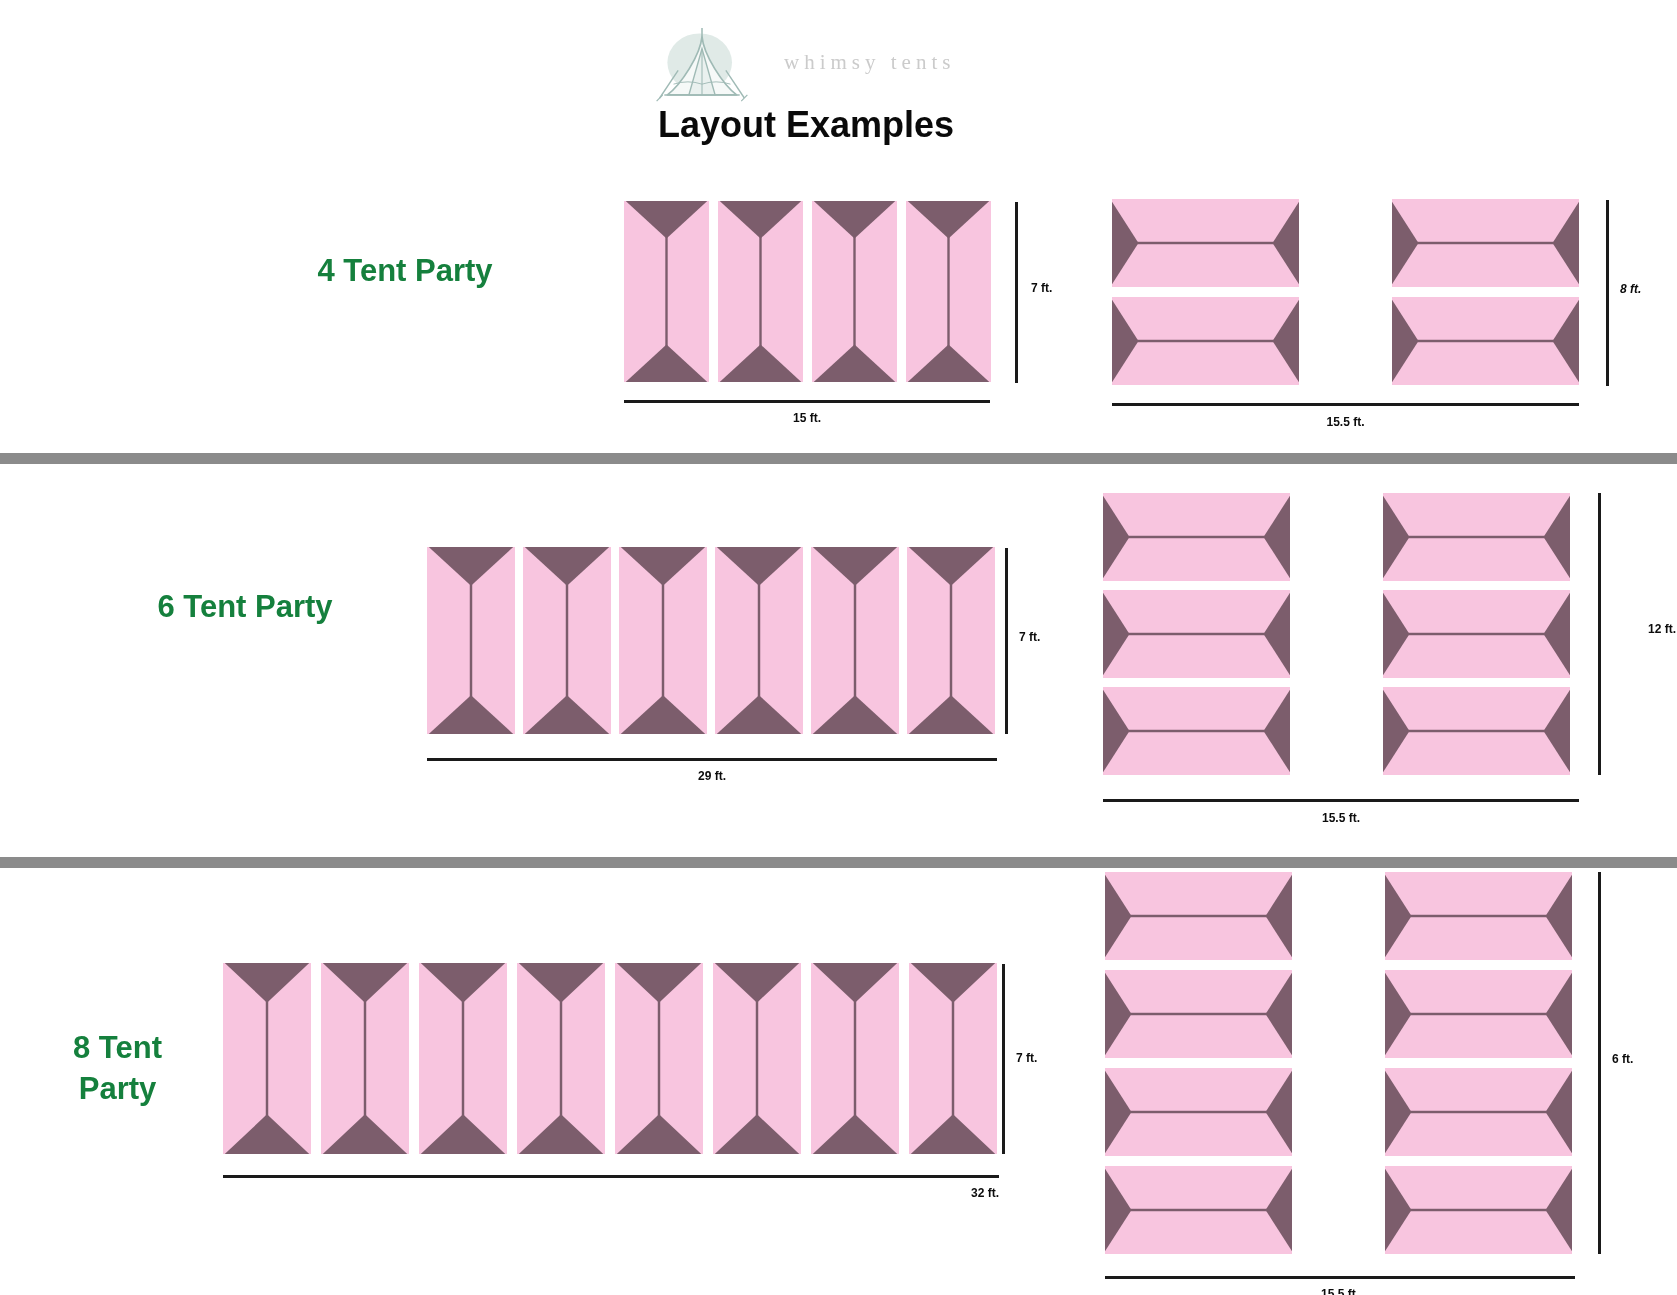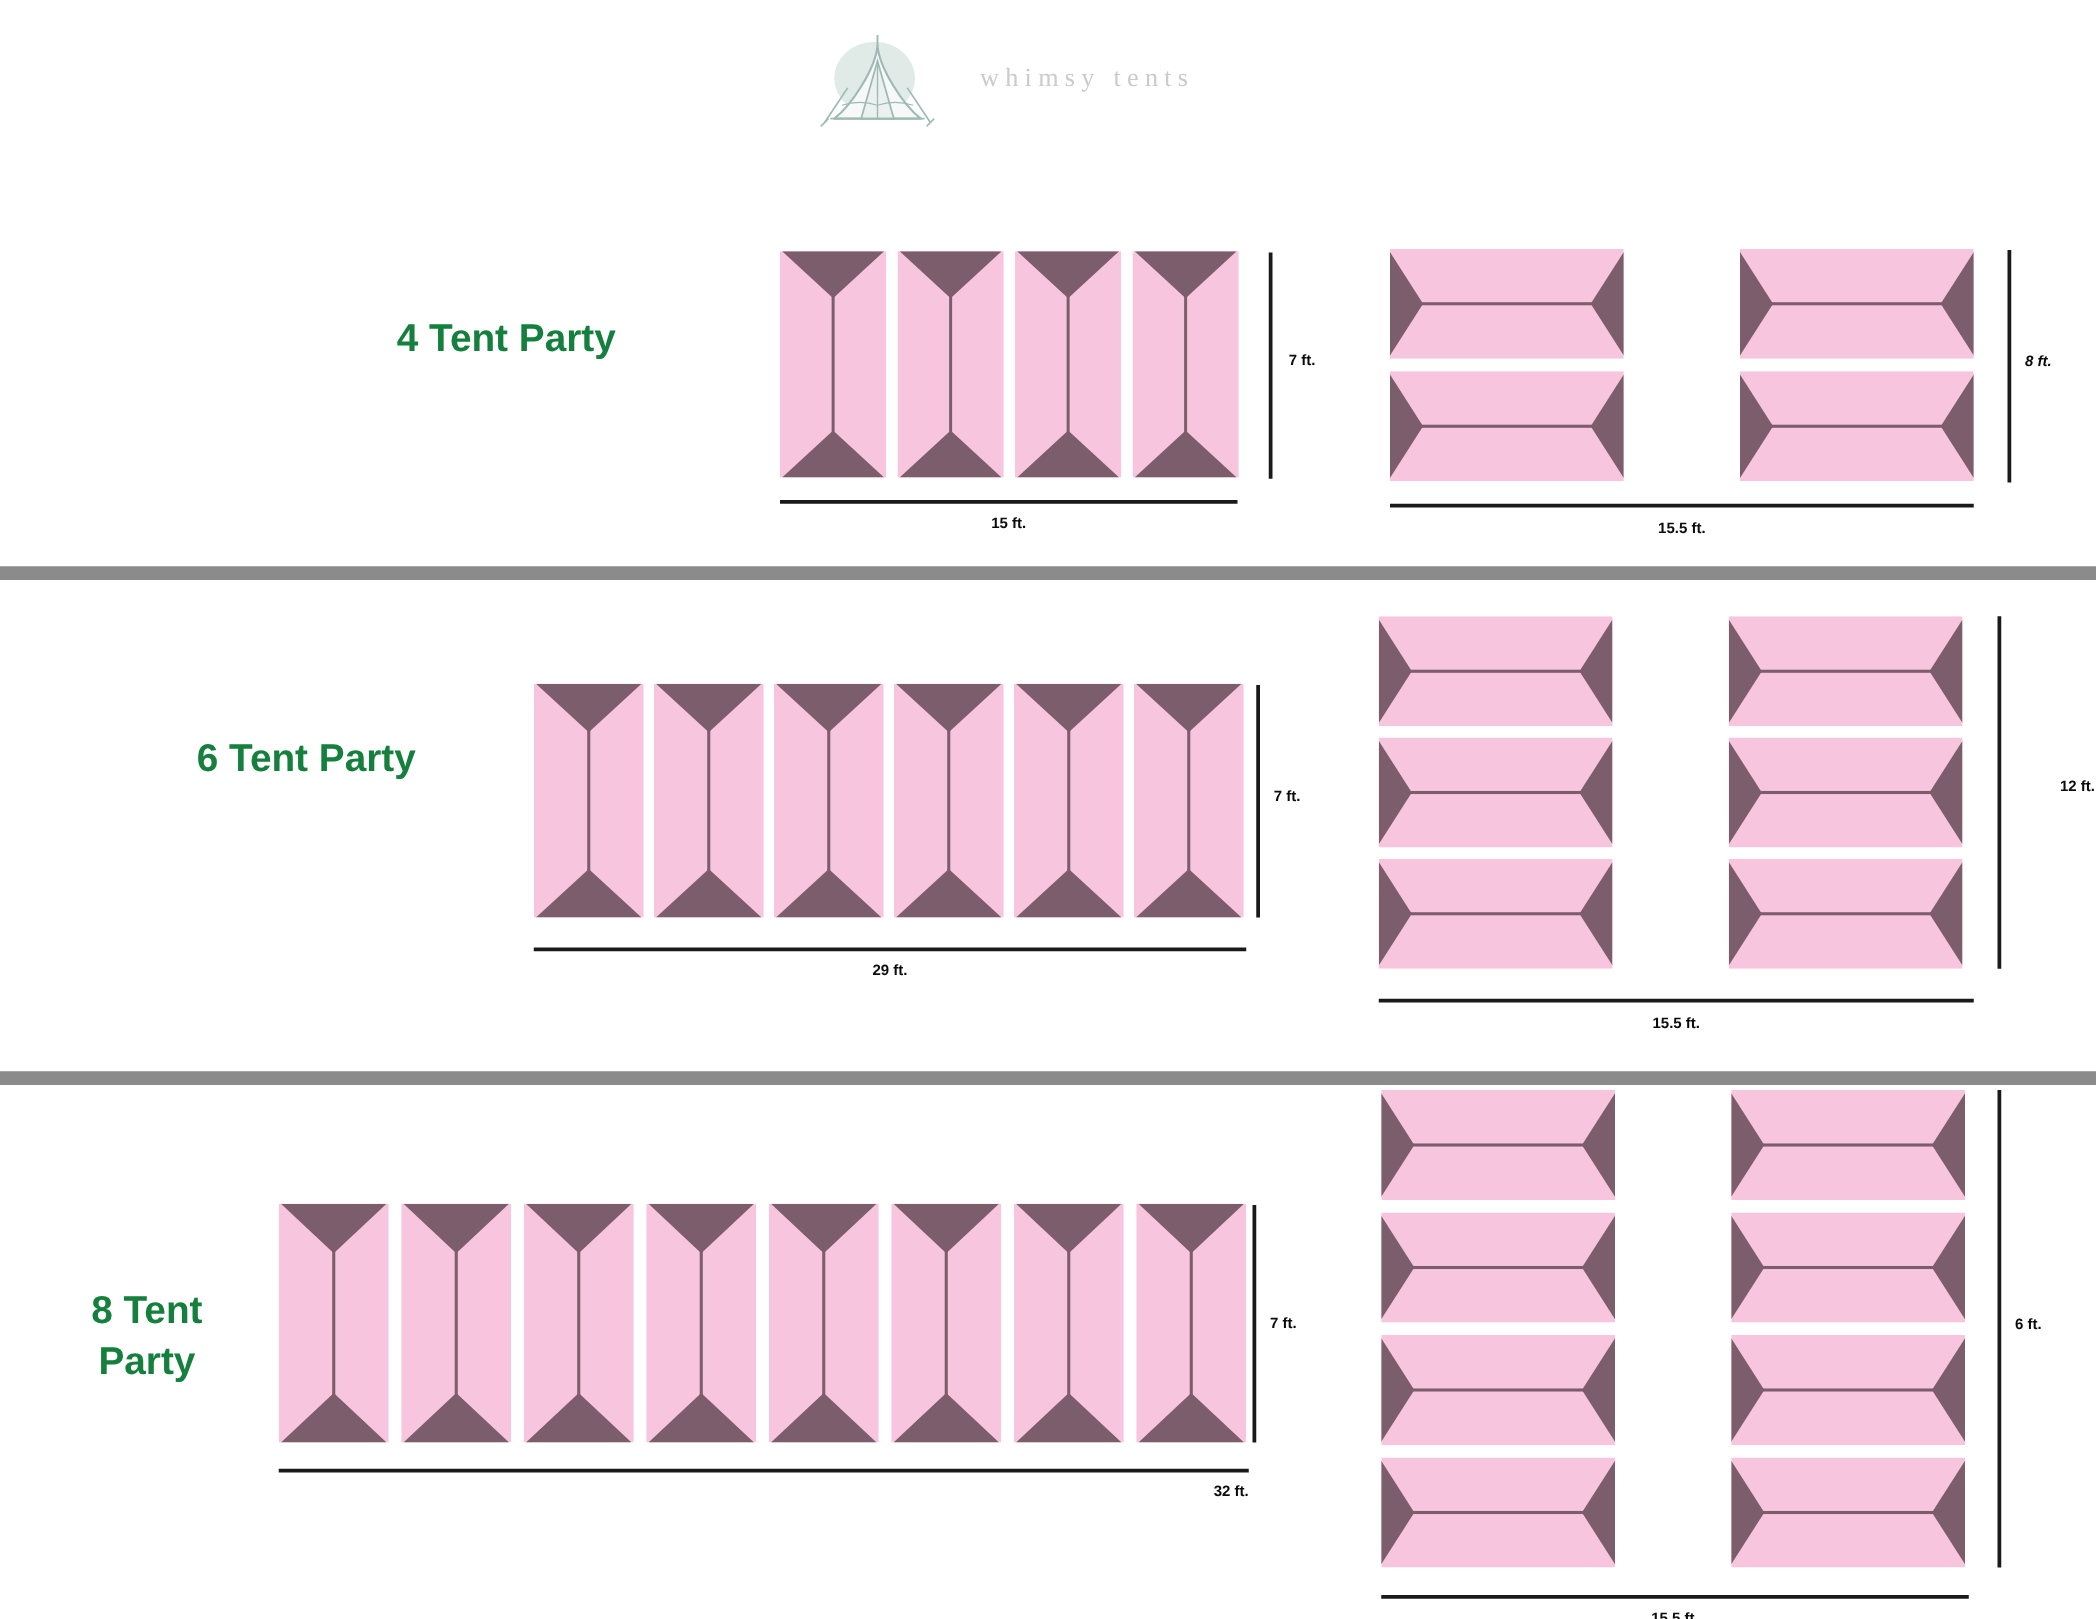--- a/index.html
+++ b/index.html
@@ -80,20 +80,21 @@
     <path d="M65,30 L48,90 L82,90 Z" fill="#EAF1EF" stroke="#9FBAB5" stroke-width="1.8"></path>
     <path d="M65,30 L65,90" stroke="#9FBAB5" stroke-width="1.4"></path>
     <path d="M65,14 L65,3" stroke="#9FBAB5" stroke-width="2"></path>
     <path d="M34,58 L10,94" stroke="#9FBAB5" stroke-width="1.8" fill="none"></path>
     <path d="M96,58 L120,94" stroke="#9FBAB5" stroke-width="1.8" fill="none"></path>
     <path d="M6,98 L14,90 M116,98 L124,90" stroke="#9FBAB5" stroke-width="1.6"></path>
     <path d="M16,90 L114,90" stroke="#9FBAB5" stroke-width="2"></path>
     <path d="M28,76 Q47,70 65,76 Q83,70 102,76" fill="none" stroke="#9FBAB5" stroke-width="1.2"></path>
   </svg>
   <div class="brand-text">whimsy tents</div>
+  <div class="page-title">Layout Examples</div>
 
   <section>
     <div class="sec-label s1-label">
       <div>4 Tent Party</div>
       <div></div>
     </div>
     <div class="vrow s1-vrow">
   <svg viewBox="0 0 100 212" preserveAspectRatio="none">
     <rect x="0" y="0" width="100" height="212" fill="#F8C5DF"></rect>
     <polygon points="2,0 98,0 50,44" fill="#7C5D6C"></polygon>

